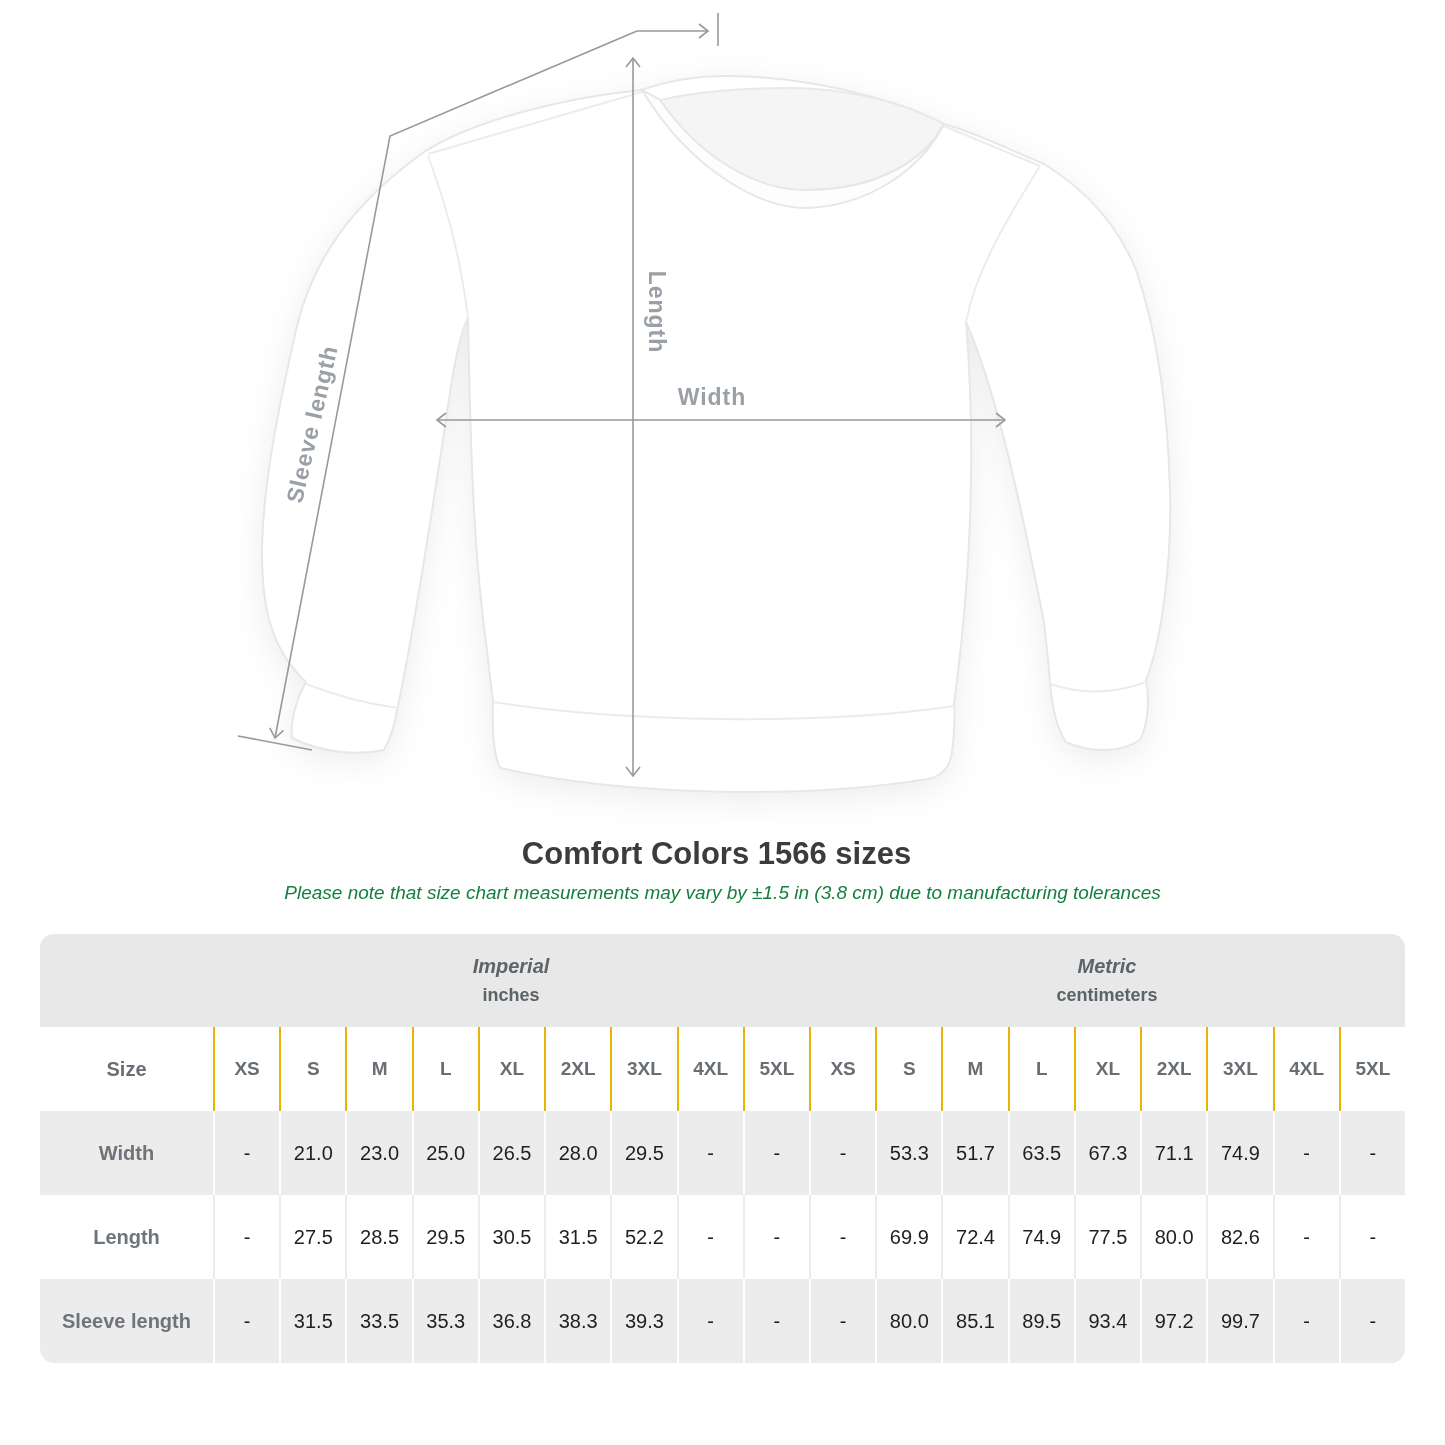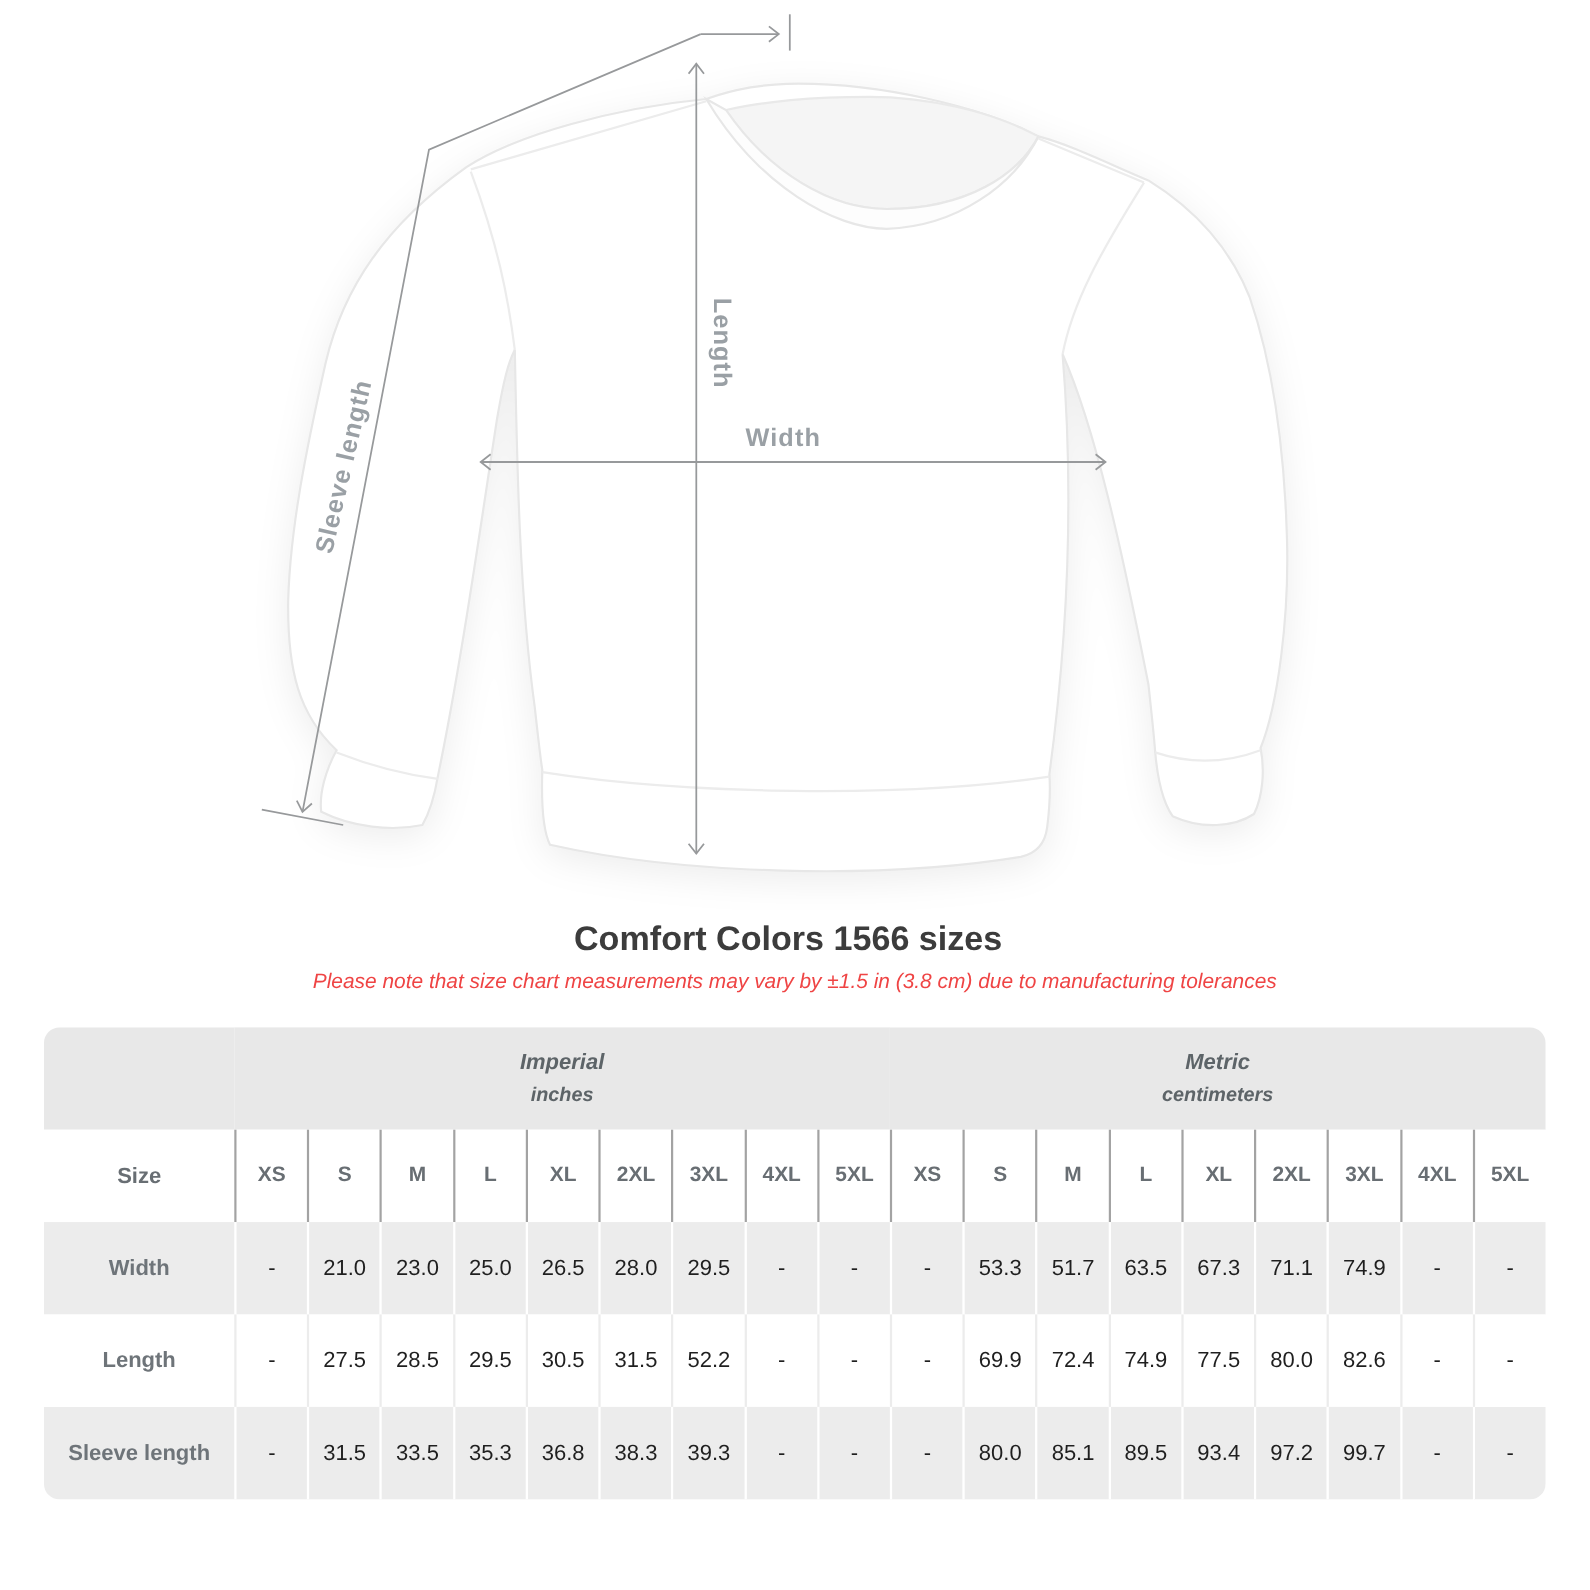--- a/index.html
+++ b/index.html
@@ -19,47 +19,47 @@
     fill:#9aa0a5;
   }
   .mline { stroke:#97999b; stroke-width:1.6; fill:none; }
 
   
   .page-title {
     text-align:center; font-size:31px; font-weight:bold; color:#3c3c3c;
     margin:8px 12px 10px 0;
   }
   .page-subtitle {
-    text-align:center; font-size:19px; font-style:italic; color:#ef4444;
+    text-align:center; font-size:19px; font-style:italic; color:#15803d;
     margin:0 0 30px 0;
   }
 
   
   .size-table-wrap { padding:0 40px; }
   table.size-table {
     width:100%; border-collapse:separate; border-spacing:0;
     table-layout:fixed;
   }
   table.size-table col.label-col { width:173px; }
 
   
   tr.unit-row td, tr.unit-row th {
     background:#e8e8e8; height:93px; vertical-align:middle; text-align:center;
     padding:0; border:none;
   }
   tr.unit-row td:first-child { border-top-left-radius:14px; }
   tr.unit-row th:last-child  { border-top-right-radius:14px; }
   .unit-label { font-size:20px; font-weight:bold; font-style:italic; color:#5d6468; line-height:1.15; }
-  .unit-sub   { font-size:18px; font-style:italic; color:#5d6468; margin-top:7px; }
+  .unit-sub   { font-size:18px; color:#5d6468; margin-top:7px; }
 
   
   tr.size-row th {
     background:#ffffff; height:84px; vertical-align:middle; text-align:center;
     font-size:19px; font-weight:bold; color:#686e73; padding:0;
-    border:none; border-left:2px solid #a3a3a3;
+    border:none; border-left:2px solid #eab308;
   }
   tr.size-row th:first-child { border-left:none; font-size:20px; }
 
   
   tr.data-row th, tr.data-row td {
     height:84px; vertical-align:middle; text-align:center; padding:0; border:none;
   }
   tr.data-row th { font-size:20px; font-weight:bold; color:#6e7479; }
   tr.data-row td { font-size:20px; font-weight:normal; color:#1f1f1f; }
   tr.bg-gray  th, tr.bg-gray  td { background:#ececec; border-left:2px solid #ffffff; }

